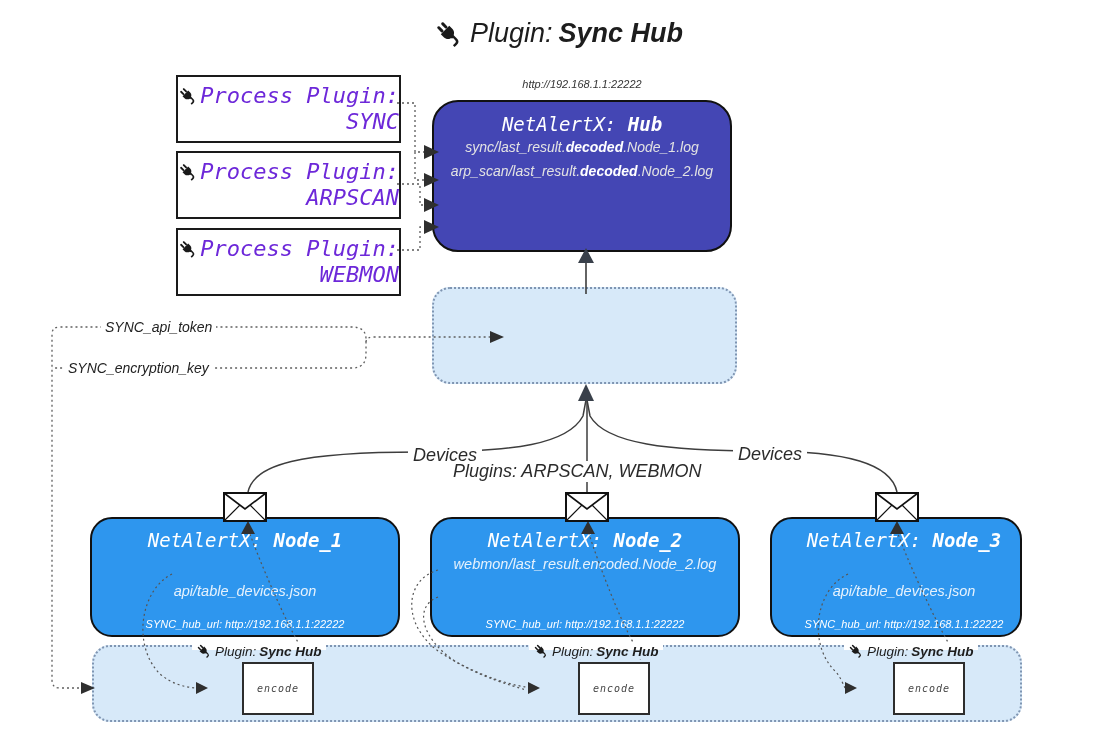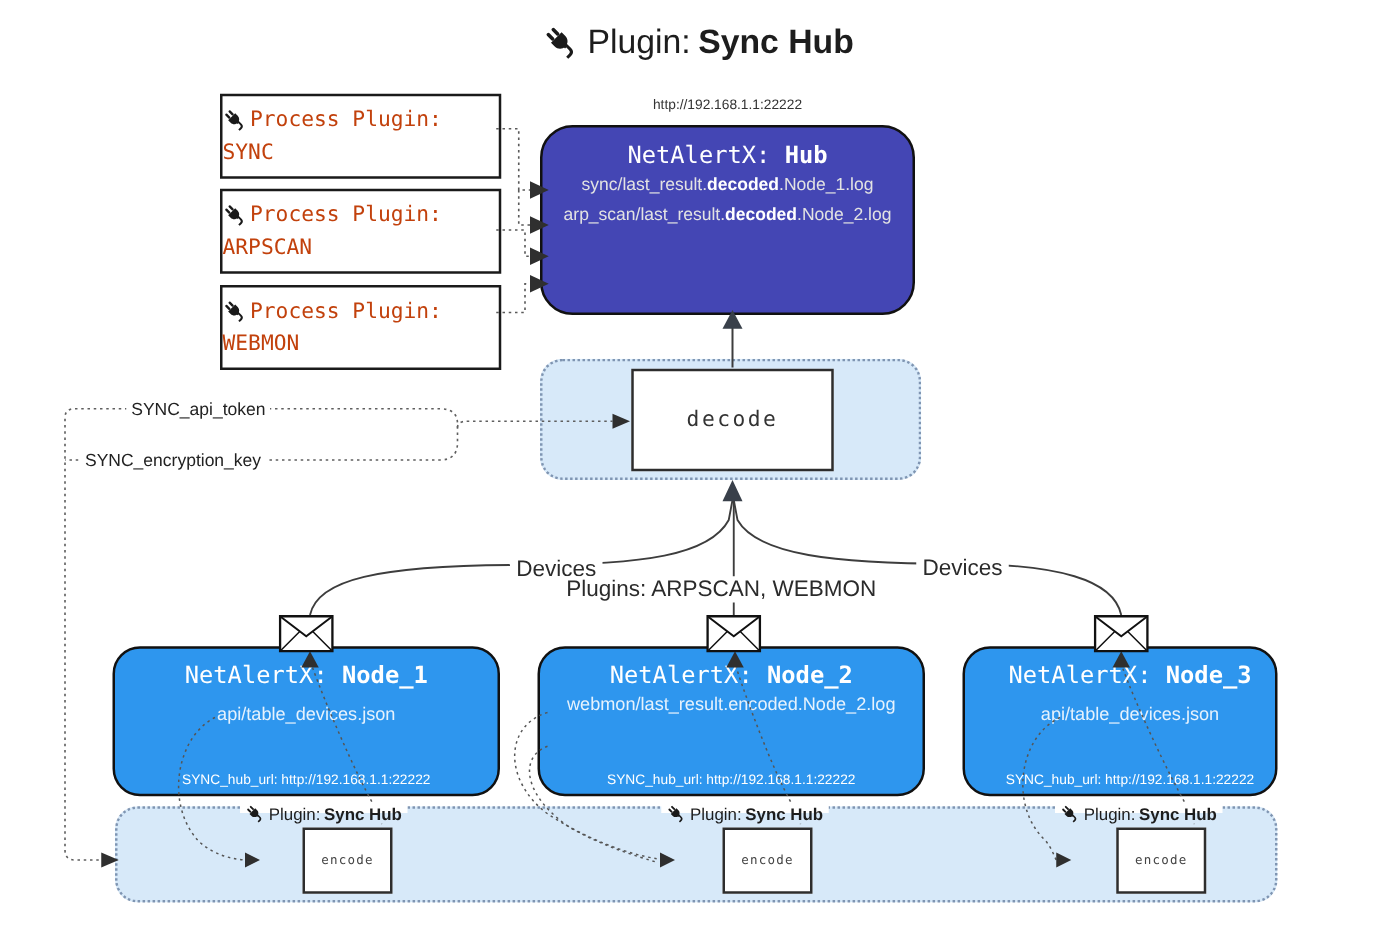--- a/index.html
+++ b/index.html
@@ -1,27 +1,27 @@
 <!DOCTYPE html>
 <html style="--hub: #4446B4; --node: #2E96EE; --panel: #D7E9F9;"><head>
 <meta charset="utf-8">
 <style>
   html,body{margin:0;padding:0;background:#fff;}
   #canvas{position:relative;width:1117px;height:754px;background:#fff;overflow:hidden;
-          font-family:"Liberation Sans",sans-serif;color:#222;}
+          font-family:"Liberation Sans",sans-serif;color:#222;font-style:italic;}
   .abs{position:absolute;}
   .mono{font-family:"DejaVu Sans Mono","Liberation Mono",monospace;}
   
   #main-title{left:0;top:18px;width:1117px;display:flex;justify-content:center;align-items:center;
               gap:6px;font-size:27px;color:#1d1d1d;z-index:3;}
   #main-title .bold{font-weight:bold;}
   
   .proc-box{left:176px;width:221px;height:64px;background:#fff;border:2px solid #1a1a1a;
-            display:flex;flex-direction:column;align-items:flex-start;justify-content:center;
-            font-size:17px;color:#c2410c;z-index:1;line-height:26px;}
+            display:flex;flex-direction:column;align-items:flex-end;justify-content:center;
+            font-size:22px;color:#6d28d9;z-index:1;line-height:26px;}
   .proc-line1{display:flex;align-items:center;gap:2px;}
   
   #hub-url{left:432px;top:78px;width:300px;text-align:center;font-size:11px;color:#333;z-index:3;}
   #hub-box{left:432px;top:100px;width:300px;height:152px;background:var(--hub,#4446B4);
            border:2px solid #111;border-radius:26px;z-index:1;box-sizing:border-box;
            display:flex;flex-direction:column;align-items:center;}
   #hub-title{margin-top:11px;font-size:19px;color:#fff;}
   #hub-title .bold{font-weight:bold;}
   .hub-line{width:292px;text-align:center;font-size:14px;color:#e3e3e3;line-height:25px;}
   .hub-line b{color:#fff;}
@@ -44,21 +44,21 @@
   
   .node-box{top:517px;height:120px;background:var(--node,#2E96EE);border:2px solid #111;
             border-radius:22px;z-index:1;box-sizing:border-box;display:flex;flex-direction:column;
             align-items:center;}
   #node1{left:90px;width:310px;}
   #node2{left:430px;width:310px;}
   #node3{left:770px;width:252px;padding-left:16px;}
   .node-title{margin-top:10px;font-size:19px;color:#fff;}
   .node-title .bold{font-weight:bold;}
   .node-line{font-size:14.5px;color:#e6f2fd;line-height:27px;}
-  #node1 .node-line,#node3 .node-line{margin-top:8px;text-align:right;}
+  #node1 .node-line,#node3 .node-line{margin-top:27px;text-align:right;}
   .node-url{position:absolute;bottom:5px;width:100%;text-align:center;font-size:11px;color:#fff;}
   
   .envelope{width:44px;height:30px;z-index:3;}
   #env1{left:223px;top:492px;}
   #env2{left:565px;top:492px;}
   #env3{left:875px;top:492px;}
   
   #sync-bar{left:92px;top:645px;width:930px;height:77px;background:var(--panel,#D7E9F9);
             border:2px dotted #7f95b2;border-radius:18px;z-index:1;box-sizing:border-box;}
   .sync-label{top:643px;display:flex;align-items:center;gap:3px;font-size:13.5px;color:#1d1d1d;
@@ -189,21 +189,20 @@
   <div id="hub-url" class="abs">http://192.168.1.1:22222</div>
   <div id="hub-box" class="abs">
     <div id="hub-title" class="mono">
       <span>NetAlertX: </span><span class="bold">Hub</span>
     </div>
     <div class="hub-line"><span>sync/last_result.</span><b>decoded</b><span>.Node_1.log</span></div>
     <div class="hub-line tight"><span>arp_scan/last_result.</span><b>decoded</b><span>.Node_2.log</span></div>
   </div>
 
   <div id="decode-panel" class="abs"></div>
-  <div id="decode-box" class="abs mono">decode</div>
 
   <div id="api-token-label" class="abs setting-label">SYNC_api_token</div>
   <div id="enc-key-label" class="abs setting-label">SYNC_encryption_key</div>
 
   <div id="devices-left" class="abs edge-label">Devices</div>
   <div id="devices-right" class="abs edge-label">Devices</div>
   <div id="plugins-mid" class="abs edge-label">Plugins: ARPSCAN, WEBMON</div>
 
   <div id="node1" class="abs node-box">
     <div class="node-title mono">

